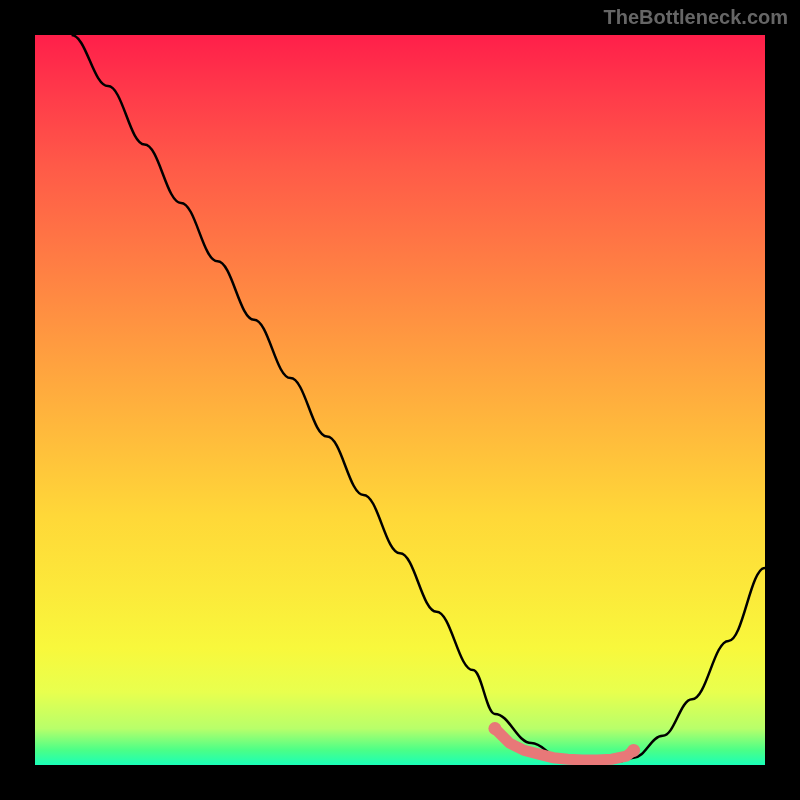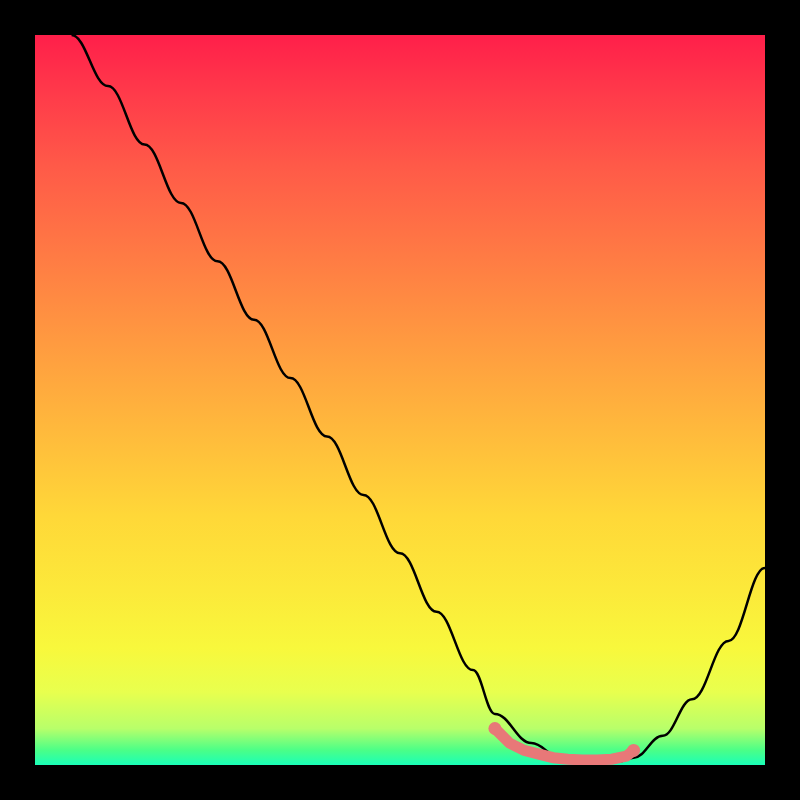--- a/index.html
+++ b/index.html
@@ -53,20 +53,21 @@
     left: 0;
     top: 0;
     width: 730px;
     height: 730px;
   }
 </style>
 </head>
 <body>
 
 <div class="container">
+  <div class="watermark">TheBottleneck.com</div>
   <div class="plot-area">
     <svg class="curve" viewBox="0 0 730 730">
       <path id="main-curve" fill="none" stroke="#000000" stroke-width="2.5" d="M36.5,0 C51.1,0 58.4,51.09999999999991 73,51.09999999999991 C87.6,51.09999999999991 94.9,109.5 109.5,109.5 C124.1,109.5 131.4,167.89999999999998 146,167.89999999999998 C160.6,167.89999999999998 167.9,226.3 182.5,226.3 C197.1,226.3 204.4,284.7 219,284.7 C233.6,284.7 240.89999999999998,343.09999999999997 255.49999999999997,343.09999999999997 C270.09999999999997,343.09999999999997 277.4,401.5 292,401.5 C306.6,401.5 313.9,459.9 328.5,459.9 C343.1,459.9 350.4,518.3 365,518.3 C379.6,518.3 386.90000000000003,576.7 401.50000000000006,576.7 C416.1,576.7 423.40000000000003,635.1 438,635.1 C446.76,635.1 451.14,678.9 459.9,678.9 C474.5,678.9 481.8,708.1 496.40000000000003,708.1 C508.08000000000004,708.1 513.9200000000001,722.7 525.6,722.7 C537.28,722.7 543.12,726.35 554.8,726.35 C566.48,726.35 572.3199999999999,726.35 584,726.35 C589.8399999999999,726.35 592.76,722.7 598.5999999999999,722.7 C610.28,722.7 616.1199999999999,700.8 627.8,700.8 C639.48,700.8 645.3199999999999,664.3 657,664.3 C671.6,664.3 678.9,605.9 693.5,605.9 C708.1,605.9 715.4,532.9 730,532.9"></path>
       <path id="marker-curve" fill="none" stroke="#e87878" stroke-width="11" stroke-linecap="round" d="M459.9,693.5 L474.5,708.1 L489.1,715.4 L503.7,719.05 L518.3,722.7 L532.9,724.16 L547.5,724.89 L562.1,724.89 L576.7,724.16 L591.3000000000001,721.24 L598.5999999999999,715.4 "></path>
       <g id="marker-dots">
           <circle cx="459.9" cy="693.5" r="6.5" fill="#e87878"></circle>
           <circle cx="598.5999999999999" cy="715.4" r="6.5" fill="#e87878"></circle>
         </g>
     </svg>
   </div>

